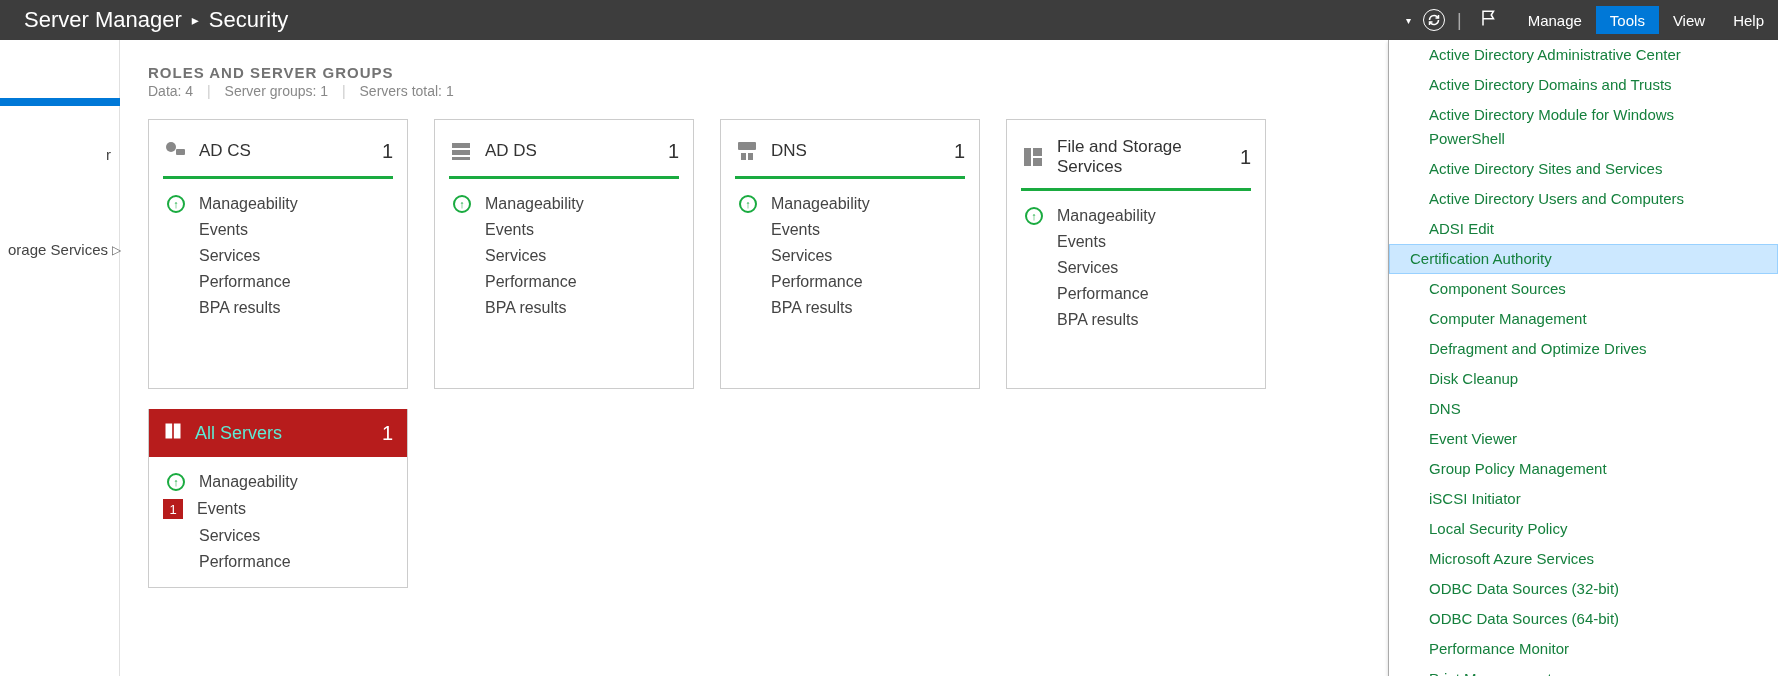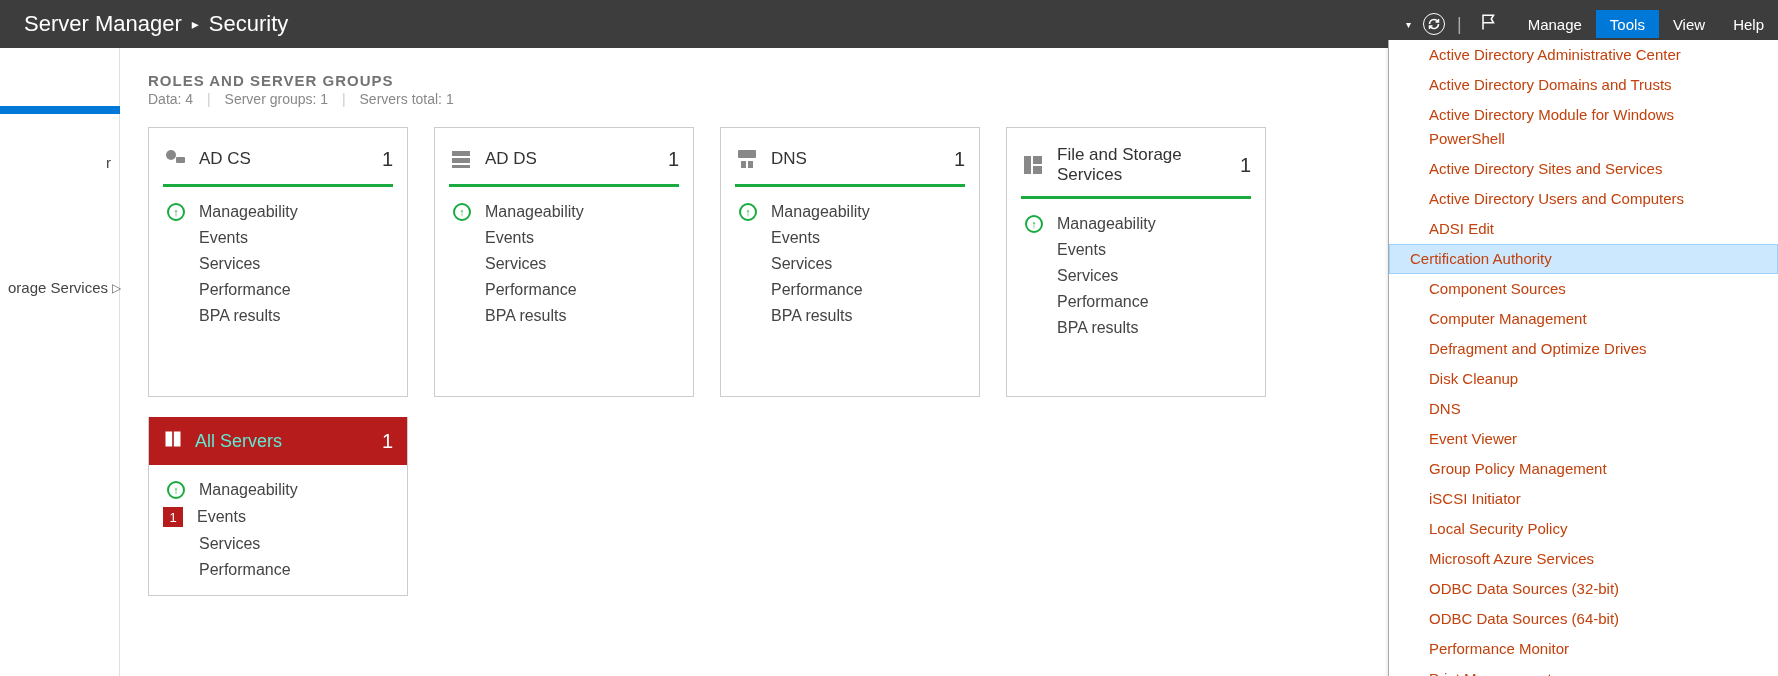--- a/index.html
+++ b/index.html
@@ -7,21 +7,21 @@
       padding: 0;
       box-sizing: border-box;
     }
     body {
       font-family: "Segoe UI", Tahoma, sans-serif;
       background: #fff;
       overflow: hidden;
     }
     .header {
       background: #3d3d3d;
-      height: 48px;
+      height: 40px;
       display: flex;
       align-items: center;
       color: #fff;
       padding: 0 0 0 24px;
       text-align: right;
     }
     .breadcrumb {
       flex: 1;
       display: flex;
       align-items: center;
@@ -103,21 +103,21 @@
       white-space: nowrap;
       display: flex;
       align-items: center;
       justify-content: space-between;
     }
     .sidebar-partial-1 {
       margin-top: 100px;
       text-align: right;
     }
     .sidebar-partial-2 {
-      margin-top: 96px;
+      margin-top: 66px;
       text-align: right;
     }
     .chevron {
       font-size: 12px;
       color: #666;
       margin-left: 4px;
     }
     .content {
       flex: 1;
       padding: 24px 28px;
@@ -242,21 +242,21 @@
       width: 390px;
       background: #fff;
       border-left: 1px solid #aaa;
       border-bottom: 1px solid #aaa;
       z-index: 100;
       box-shadow: -1px 2px 3px rgba(0,0,0,0.1);
     }
     .dropdown-item {
       padding: 3px 40px;
       font-size: 15px;
-      color: #c2410c;
+      color: #15803d;
       cursor: pointer;
       line-height: 1.6;
     }
     .dropdown-item.hover {
       background: #cce8ff;
       border: 1px solid #99d1ff;
       padding: 2px 20px;
     }
     .bottom-row {
       display: flex;

